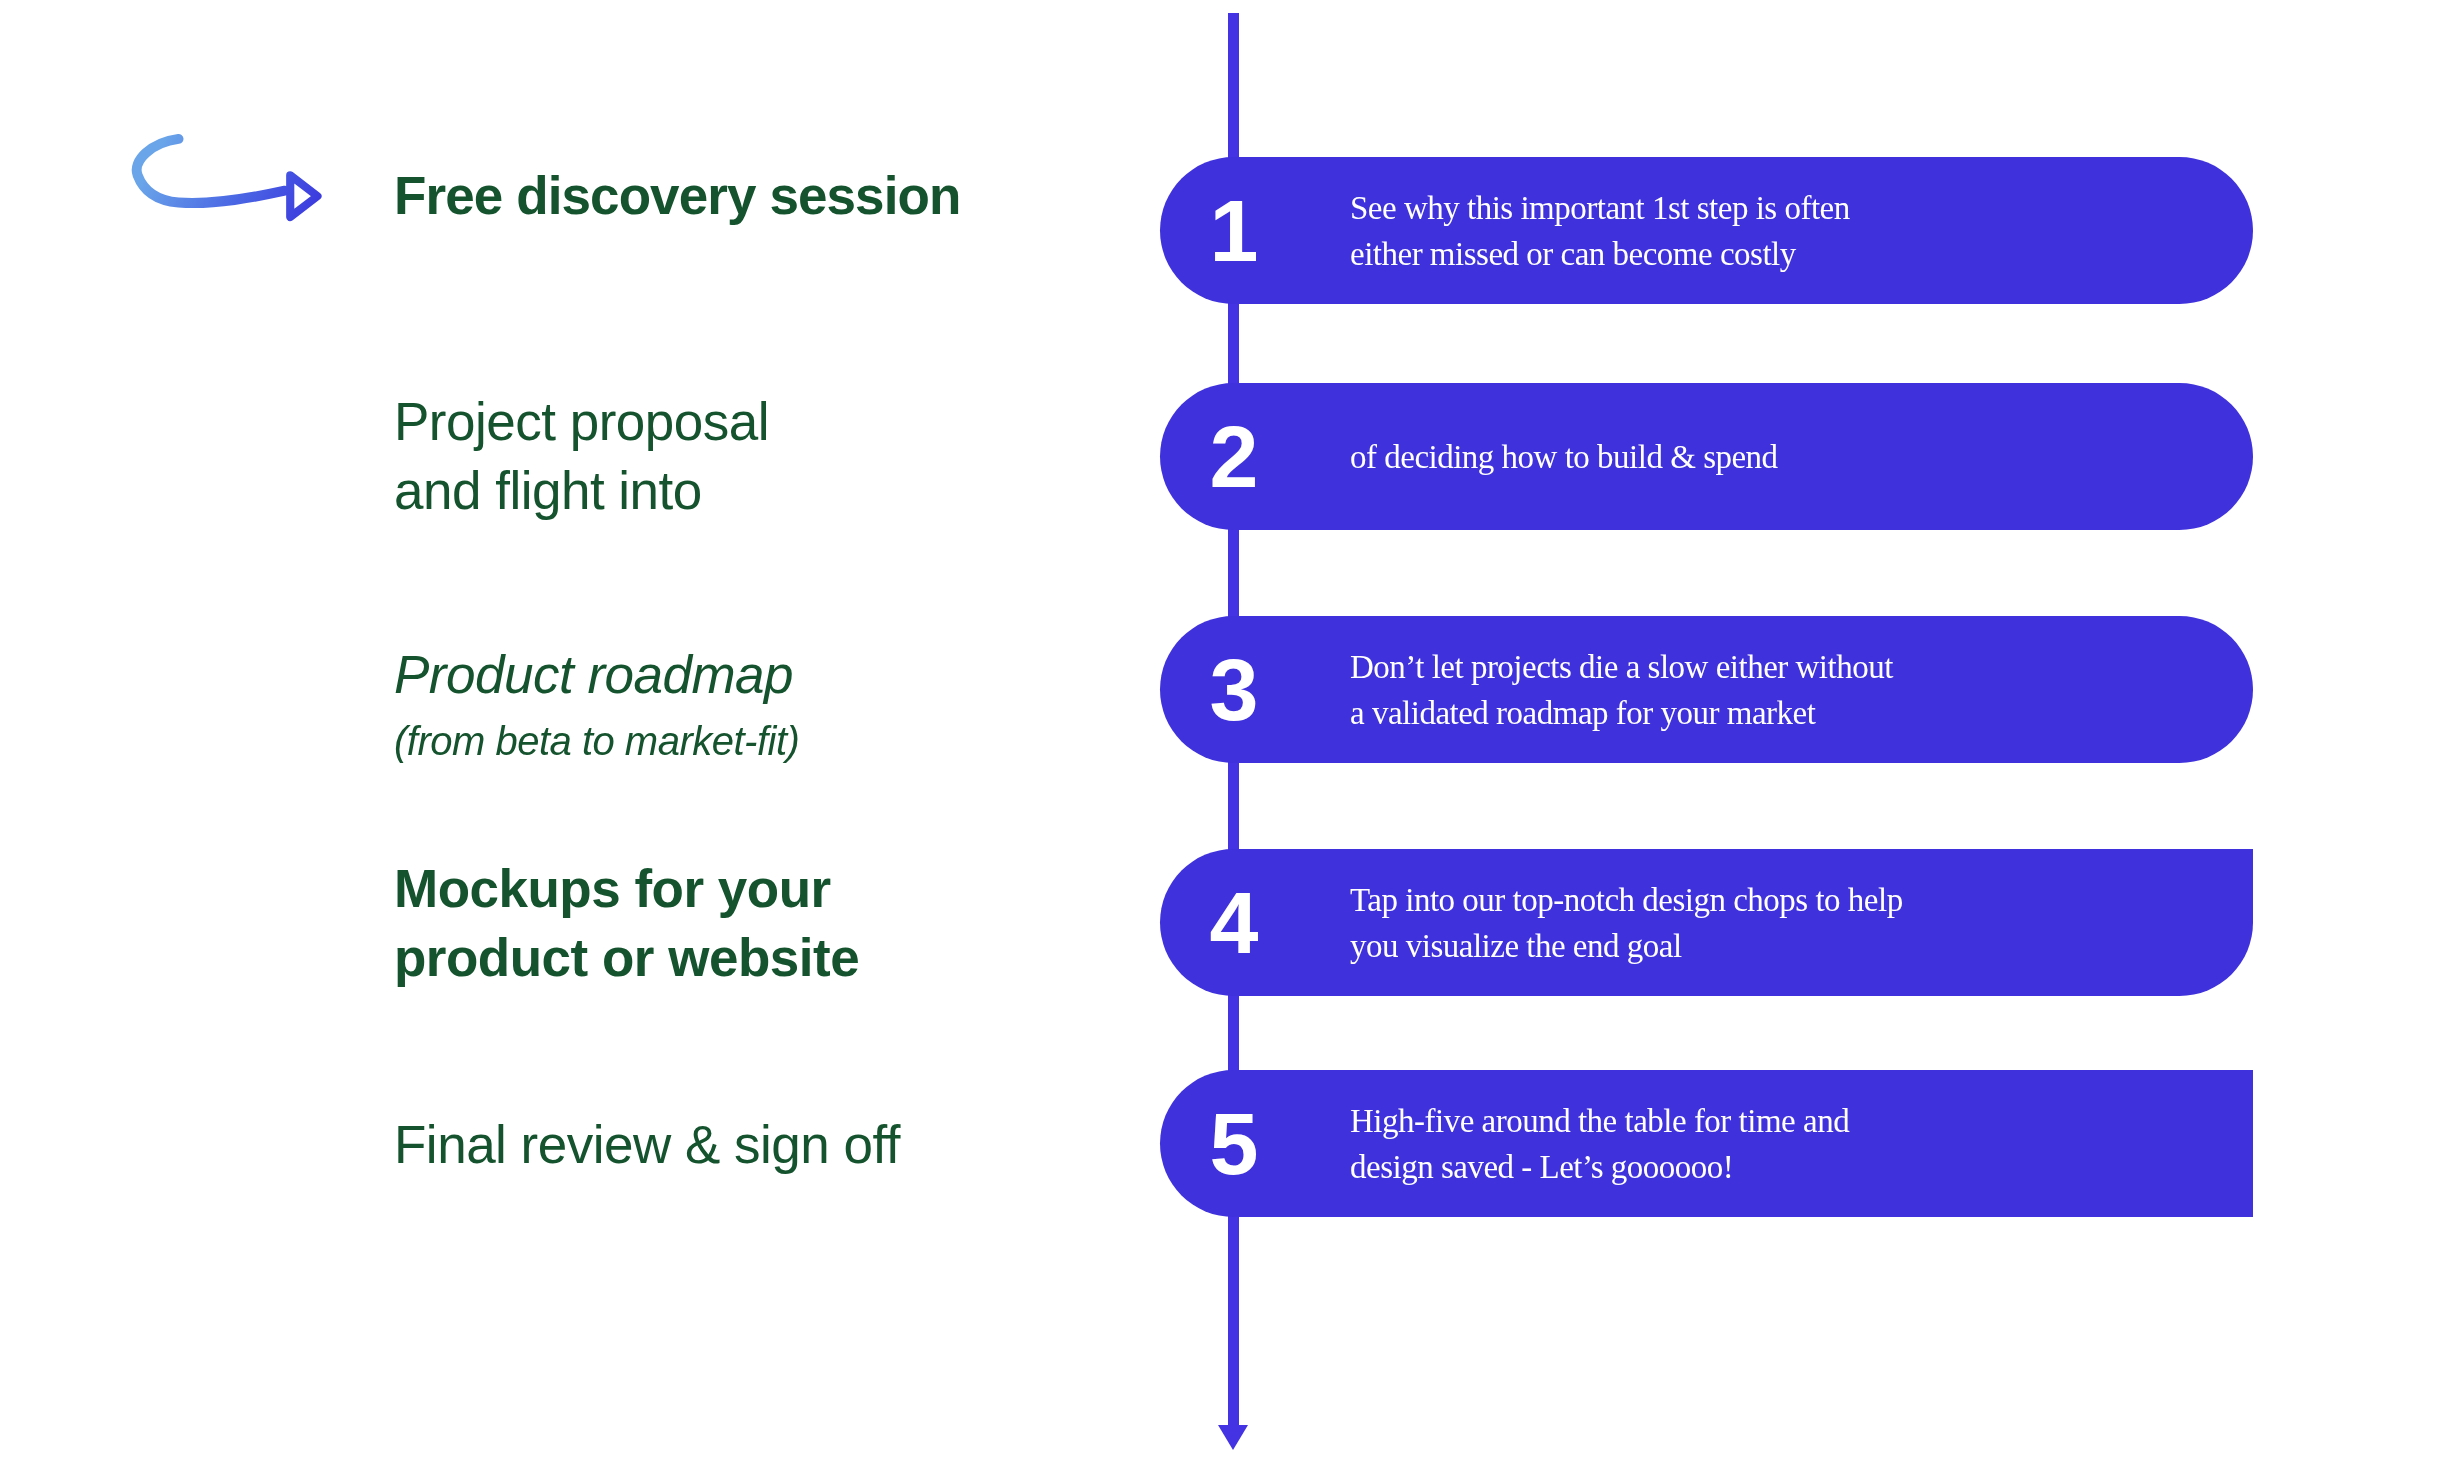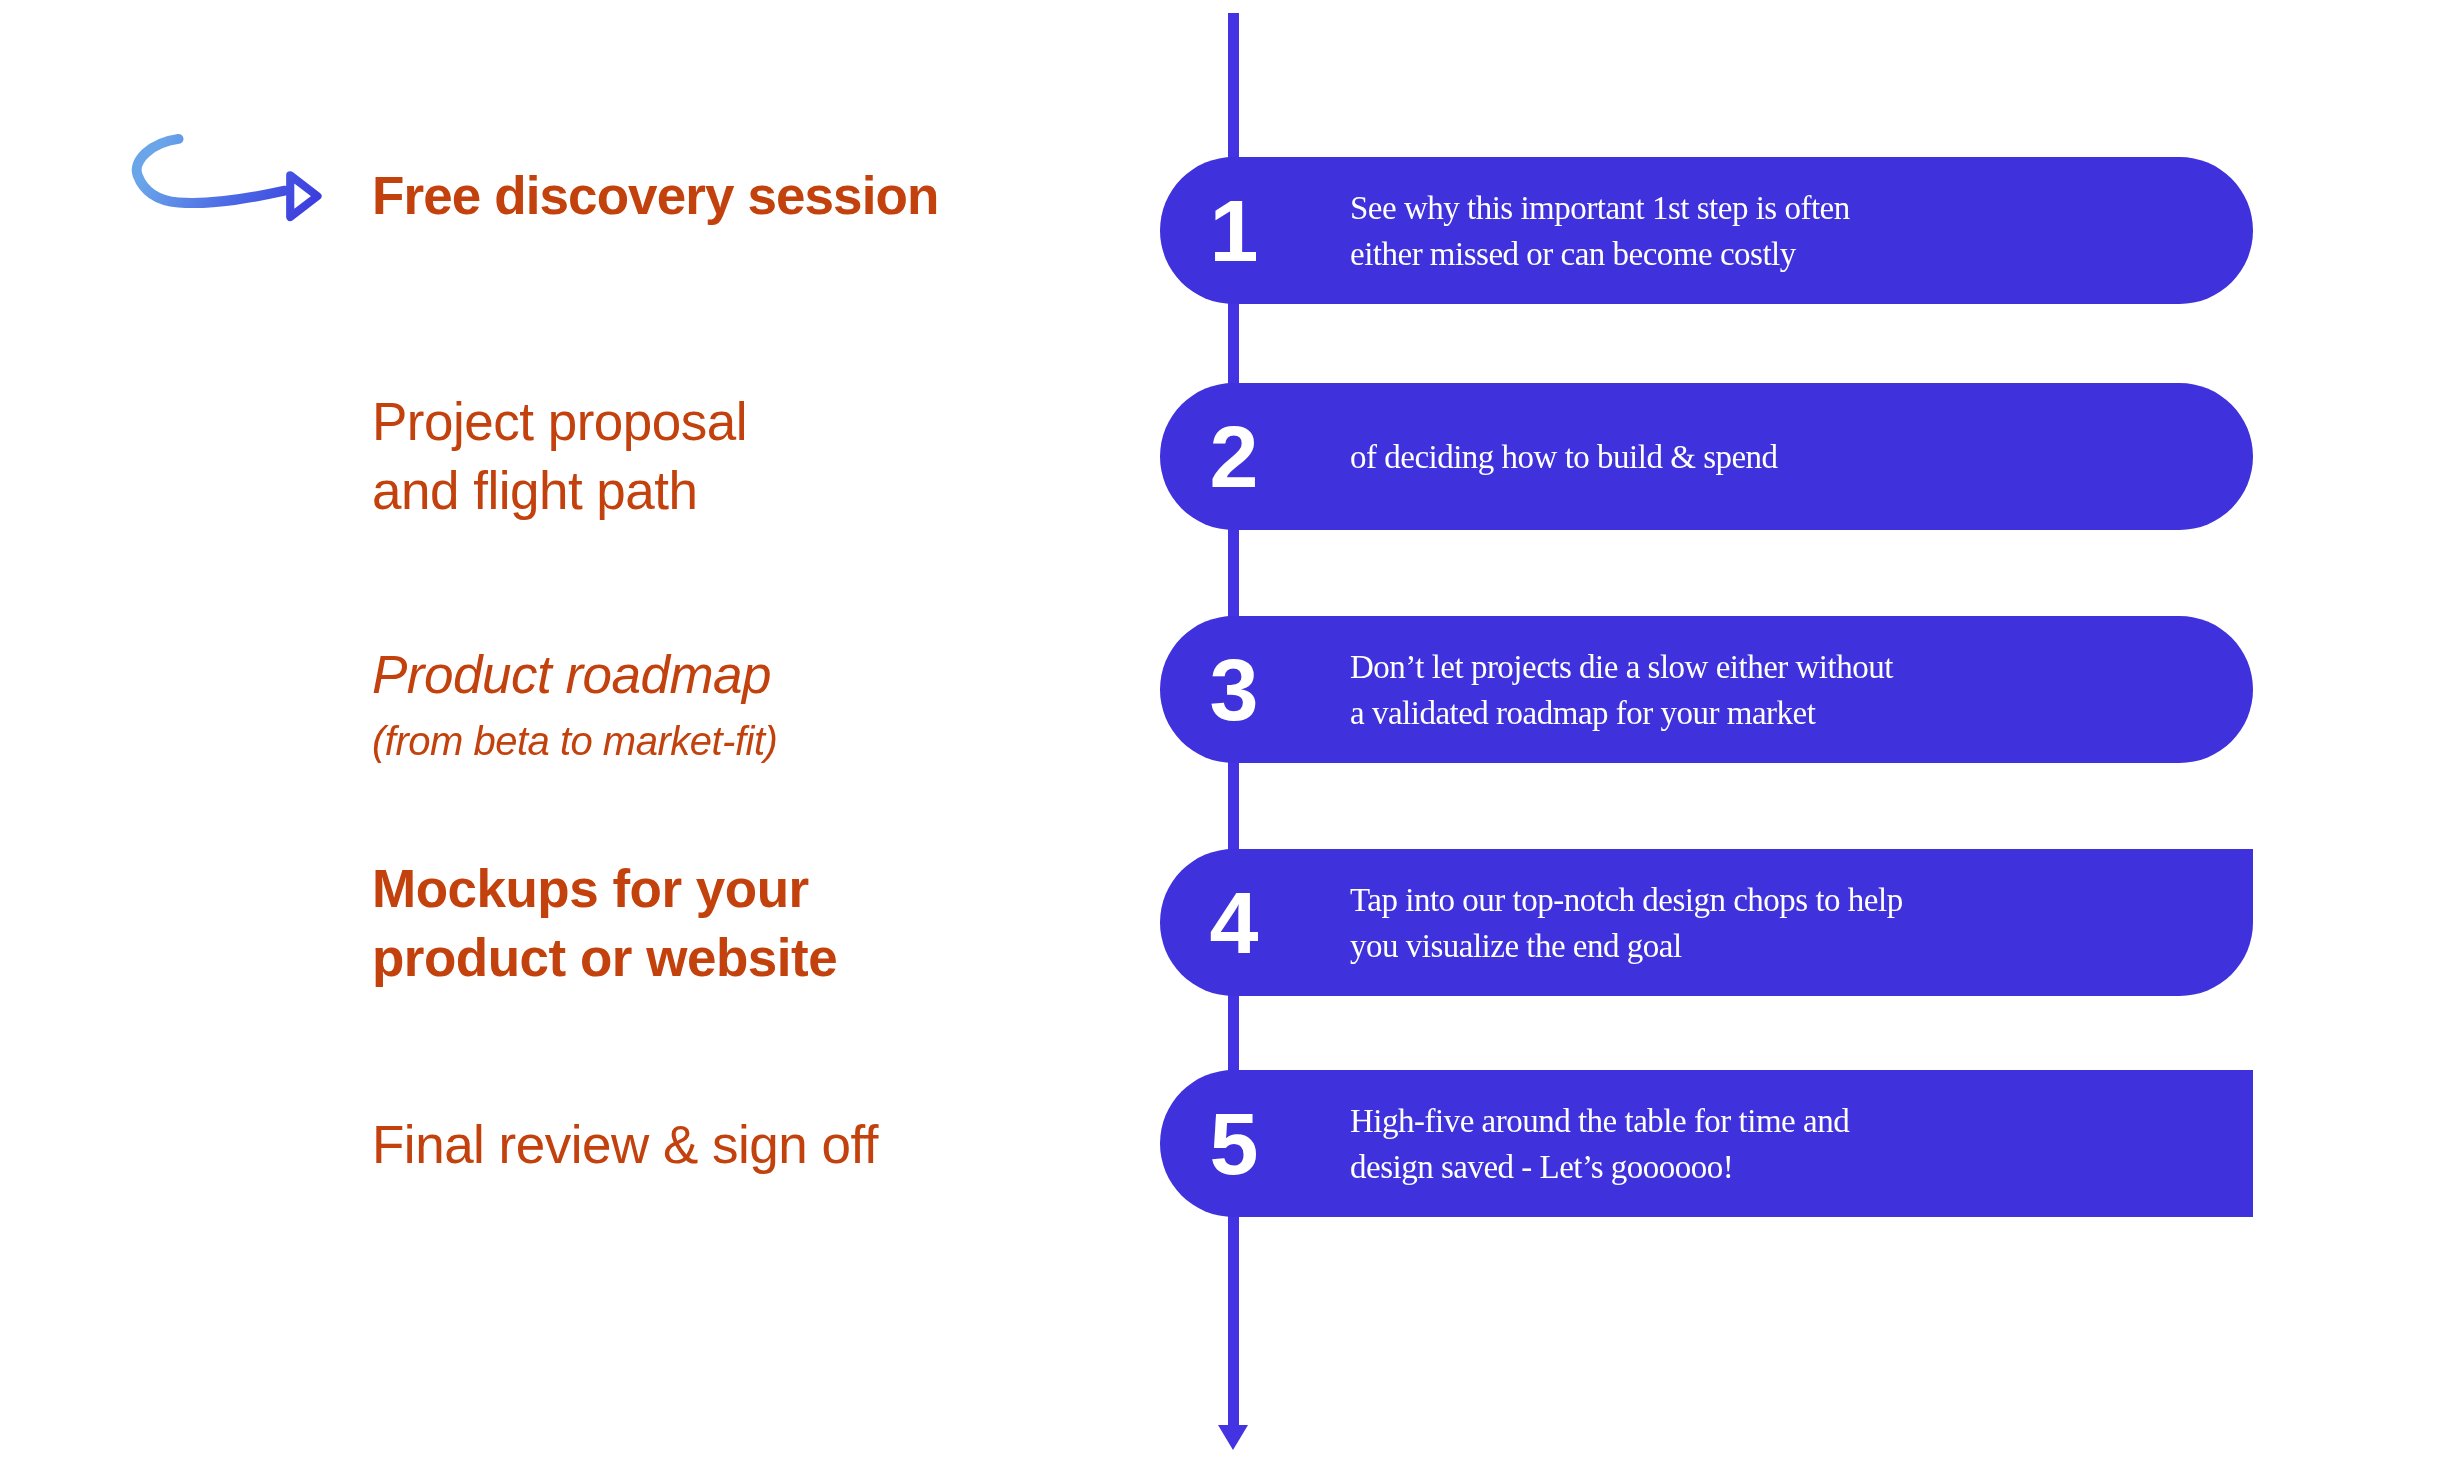--- a/index.html
+++ b/index.html
@@ -27,25 +27,25 @@
     border-right: 15.5px solid transparent;
     border-top: 25.5px solid #4433e3;
   }
 
   
   .curl-arrow { position: absolute; left: 128px; top: 128px; }
 
   
   .label {
     position: absolute;
-    left: 372px;
+    left: 394px;
     font-size: 53px;
     line-height: 69px;
     font-weight: 400;
-    color: #c2410c;
+    color: #14532d;
     letter-spacing: -0.5px;
     white-space: nowrap;
   }
   .label span { display: block; }
   .label-bold { font-weight: 700; letter-spacing: -0.9px; }
   .label .note {
     font-size: 40px;
     line-height: 51px;
     margin-top: 7.3px;
     font-weight: 400;
@@ -109,21 +109,21 @@
   </svg>
 
   <div class="vline"></div>
   <div class="vline-arrow"></div>
 
   <div class="label label-bold label-1">
     <span>Free discovery session</span>
   </div>
   <div class="label label-2">
     <span>Project proposal</span>
-    <span>and flight path</span>
+    <span>and flight into</span>
   </div>
   <div class="label label-3">
     <span>Product roadmap</span>
     <span class="note">(from beta to market-fit)</span>
   </div>
   <div class="label label-4">
     <span>Mockups for your</span>
     <span>product or website</span>
   </div>
   <div class="label label-5">

